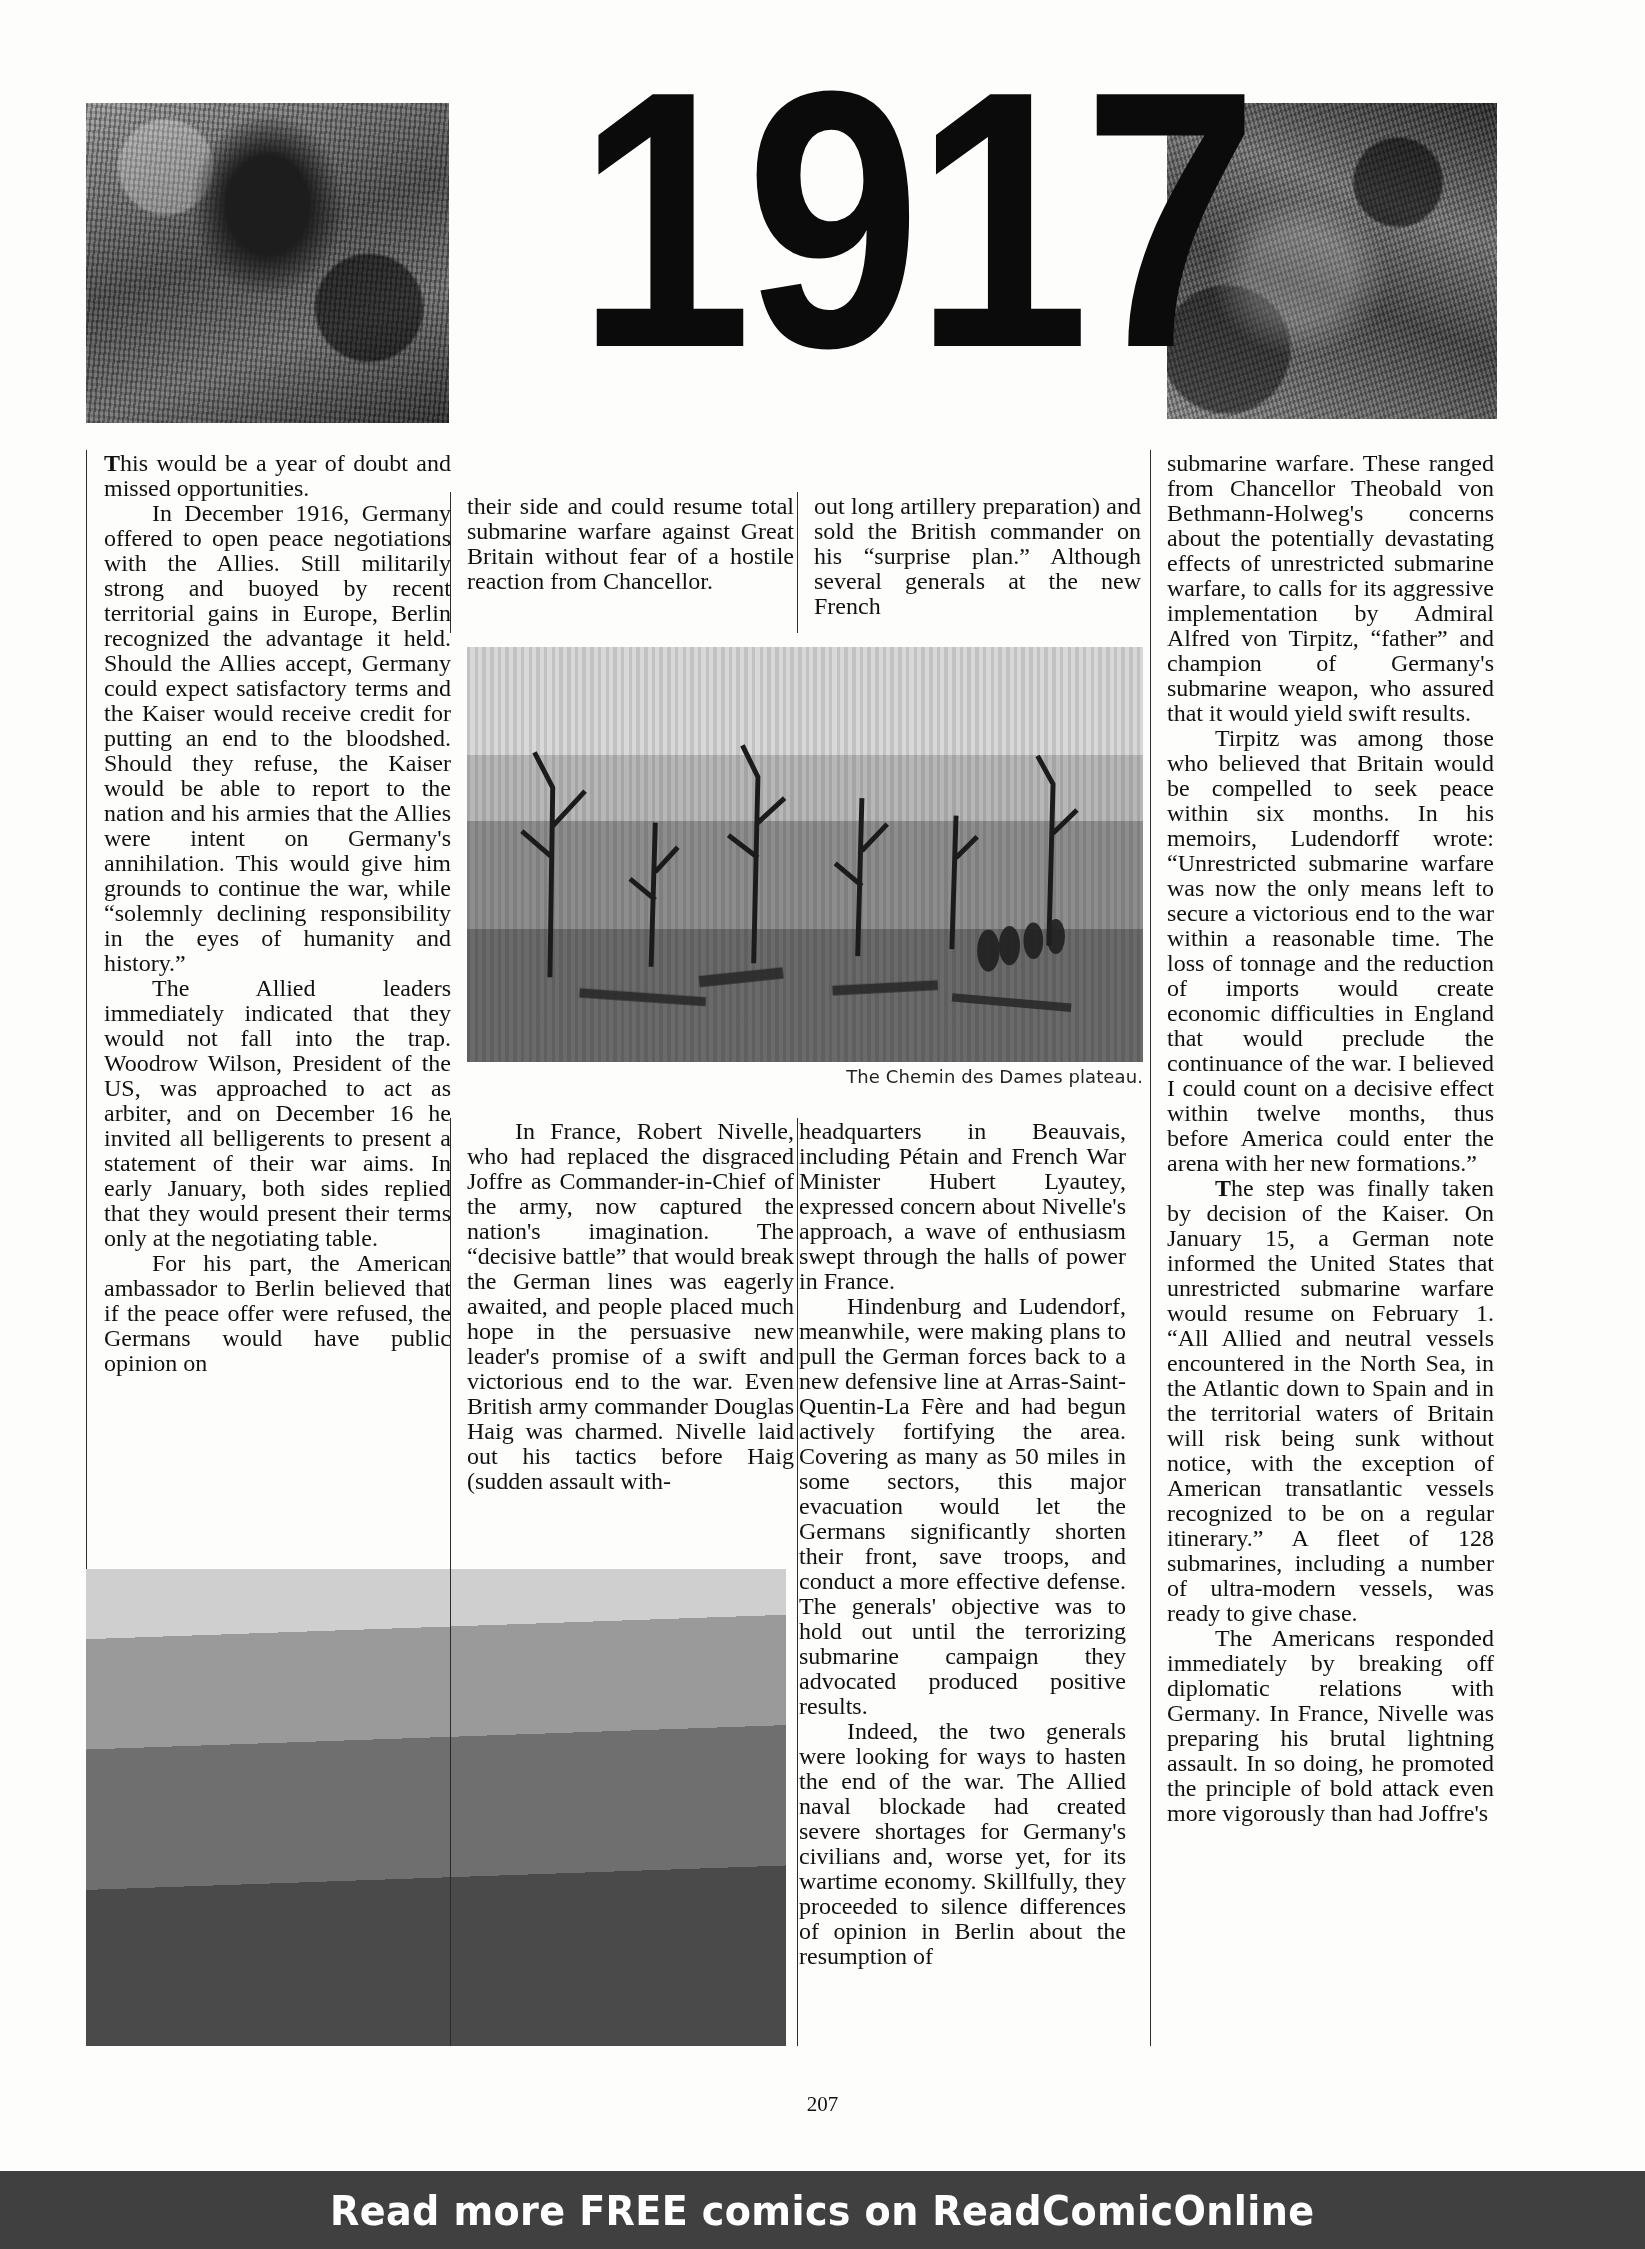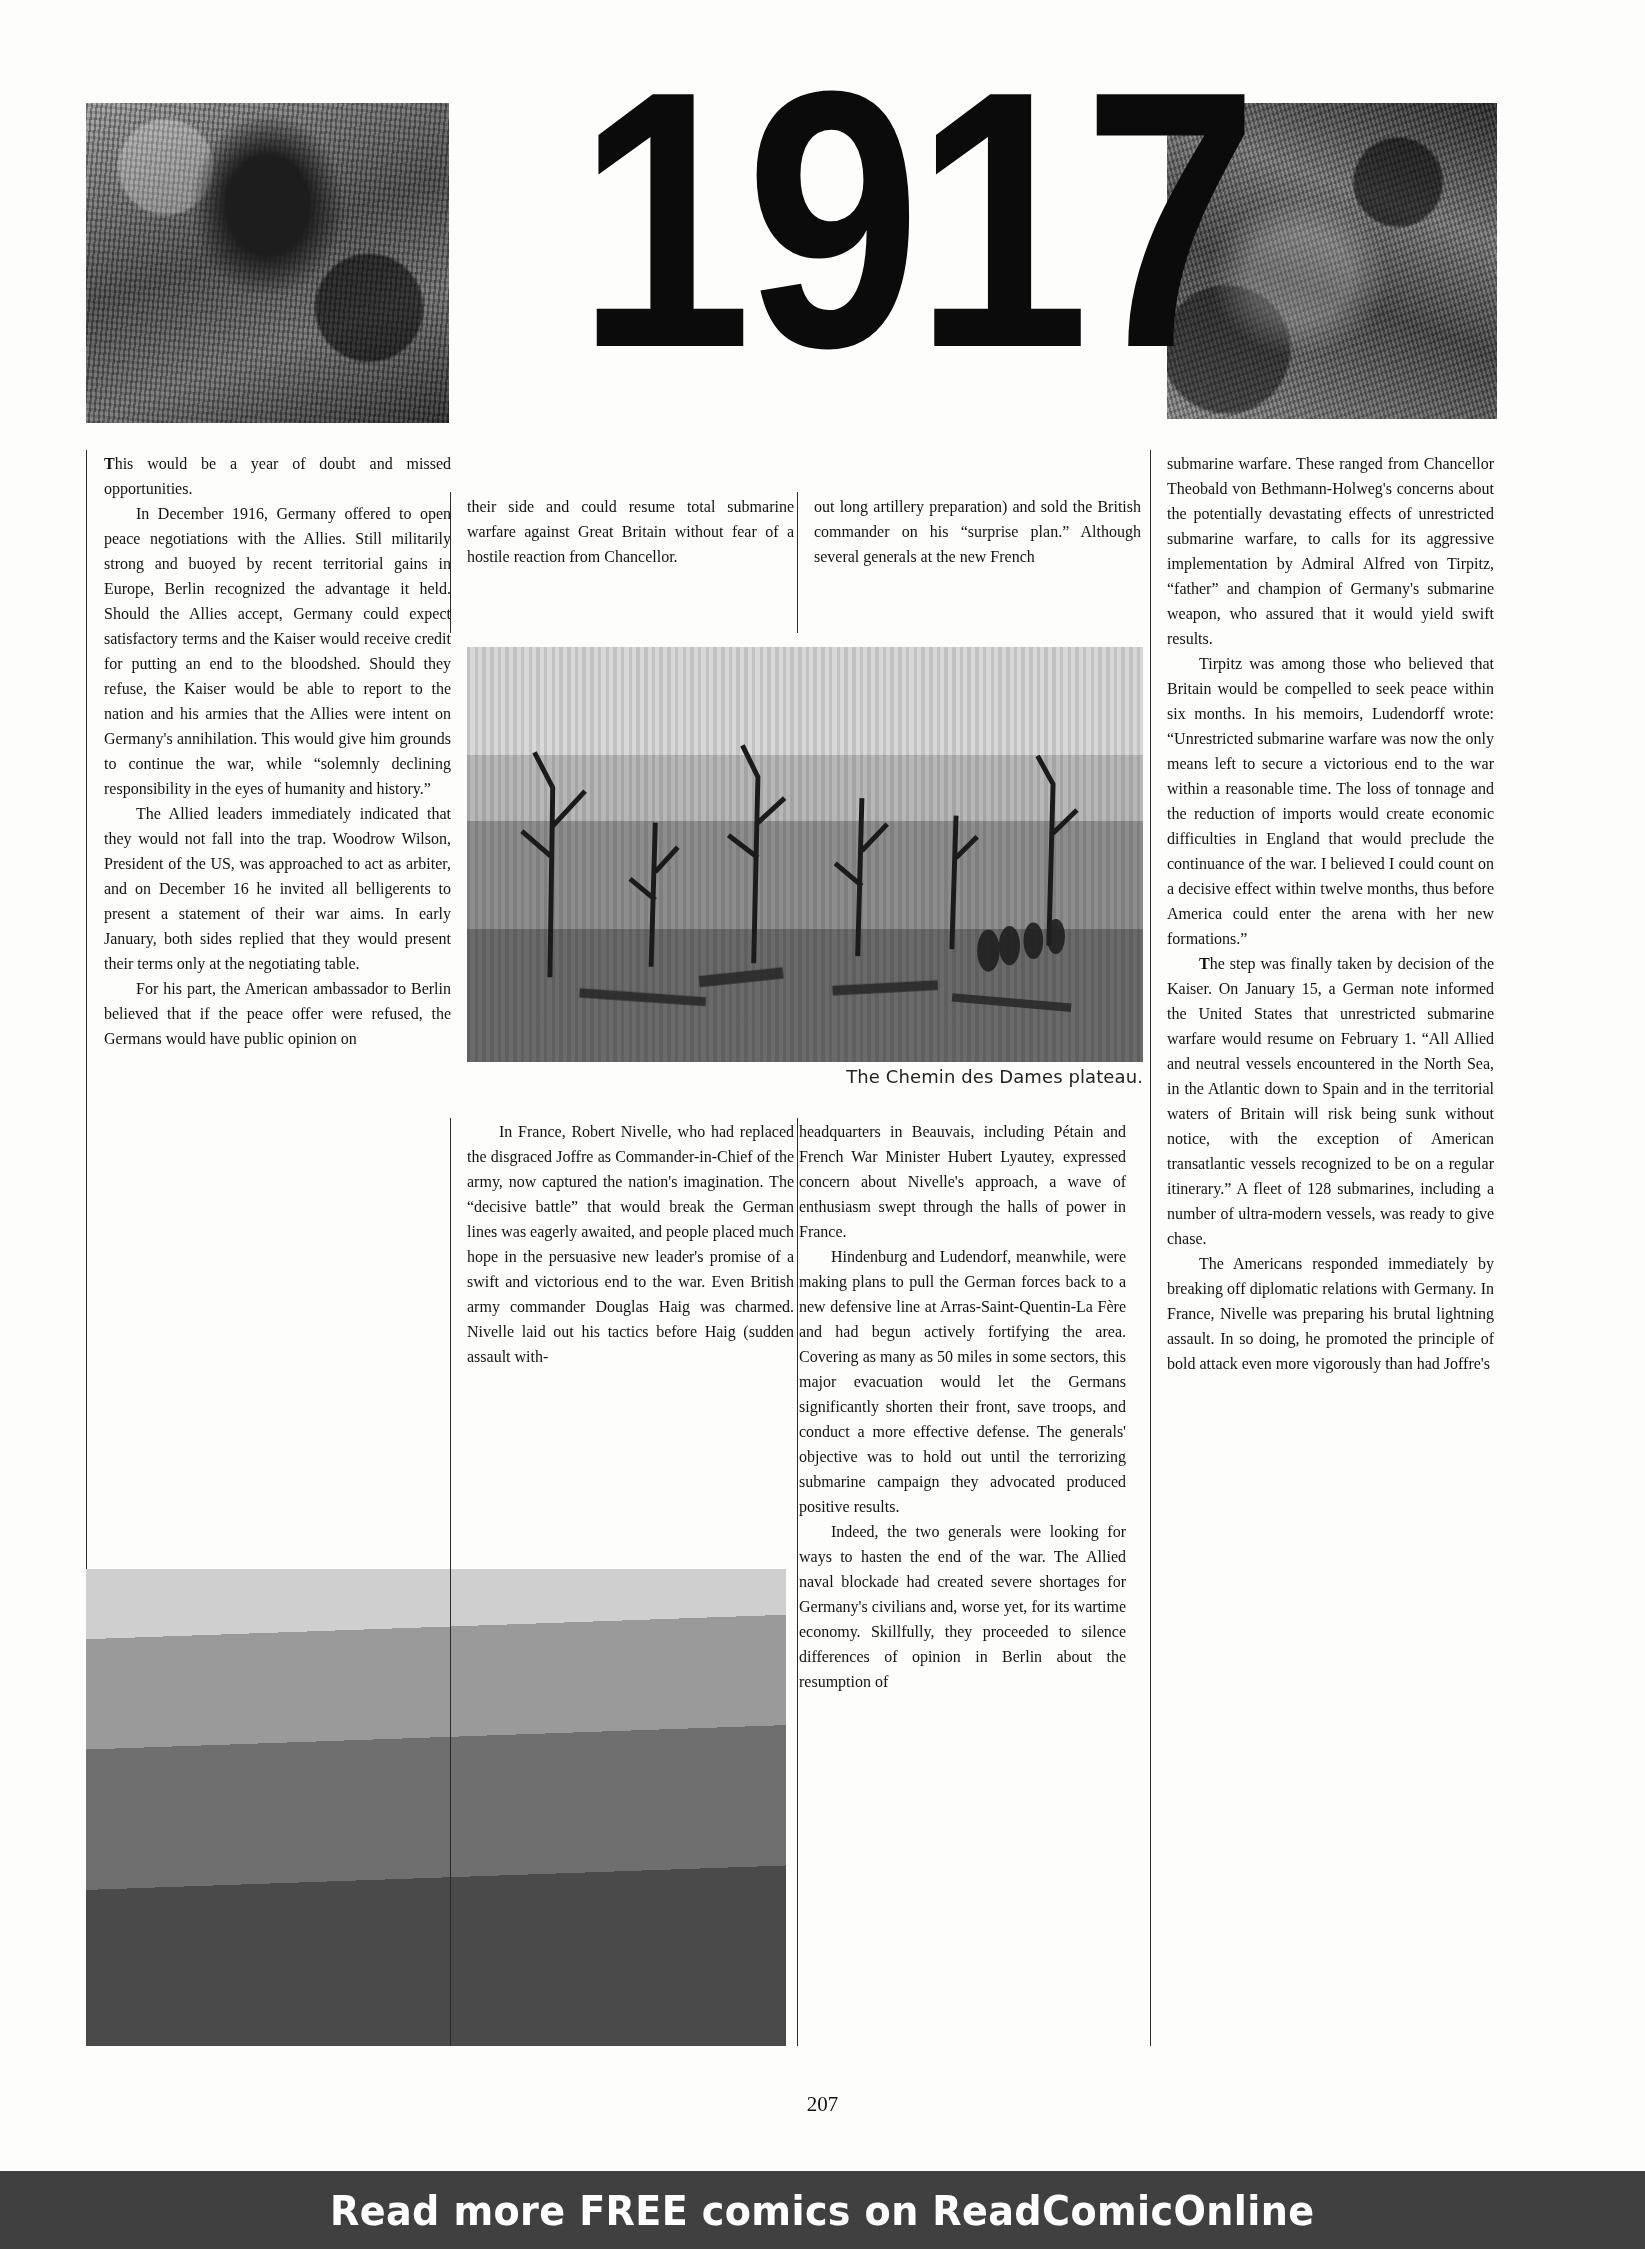--- a/index.html
+++ b/index.html
@@ -79,21 +79,21 @@
     letter-spacing: -0.02em;
     line-height: .78;
     transform: scaleX(.86);
     transform-origin: center center;
     white-space: nowrap;
   }
 
   
   .col {
     position: absolute;
-    font-size: 16px;
+    font-size: 24px;
     line-height: 25px;
     text-align: justify;
     text-justify: inter-word;
     color: #111;
     hyphens: none;
   }
   .col p { margin: 0; text-indent: 2.0em; }
   .col p.noindent { text-indent: 0; }
   .col p .dropcapish { font-weight: bold; }
   .rule-left {

